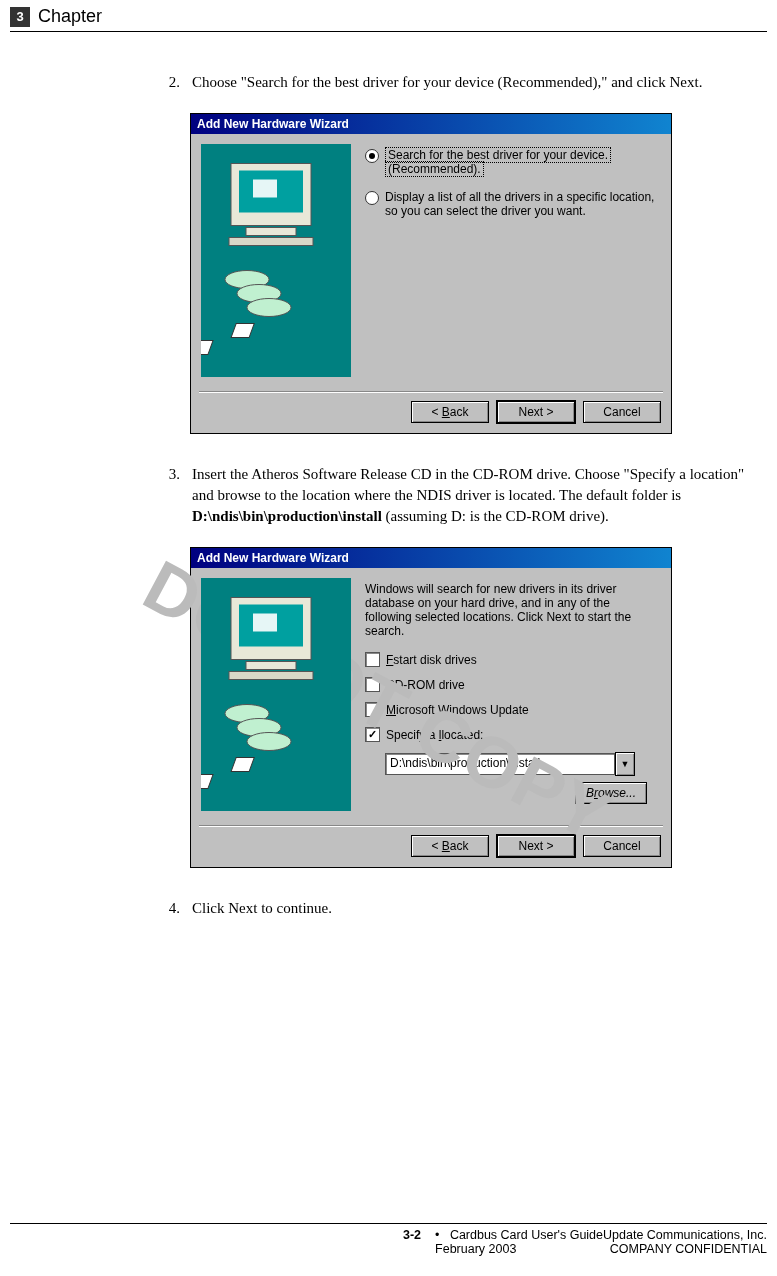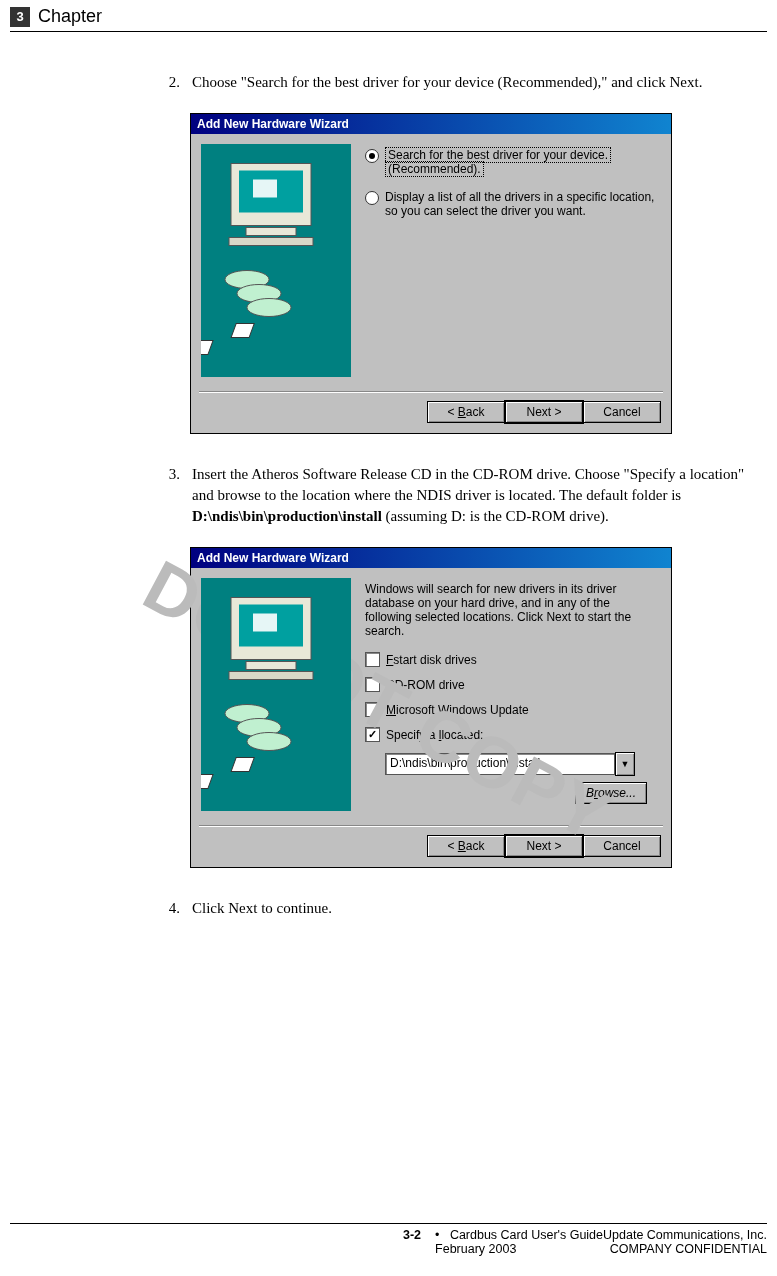--- a/index.html
+++ b/index.html
@@ -137,21 +137,21 @@
     box-shadow: inset 1px 1px 0 #fff, inset -1px -1px 0 #888;
     display:flex; align-items:center; justify-content:center;
     font-size:9px;
   }
   .browse-row { text-align:right; margin:6px 10px 0 0;font-style:italic; }
   .wizard-sep {
     border:none; border-top:1px solid #888; border-bottom:1px solid #fff;
     margin:4px 8px 0 8px;
   }
   .wizard-buttons {
-    display:flex; justify-content:flex-end; 
+    display:flex; justify-content:flex-end; gap:8px;
     padding: 8px 10px 10px 10px;
   }
   .win-btn {
     background:#c0c0c0;
     border:1px solid #000;
     box-shadow: inset 1px 1px 0 #fff, inset -1px -1px 0 #888;
     padding: 3px 0;
     min-width: 76px;
     text-align:center;
     font-family: inherit;

